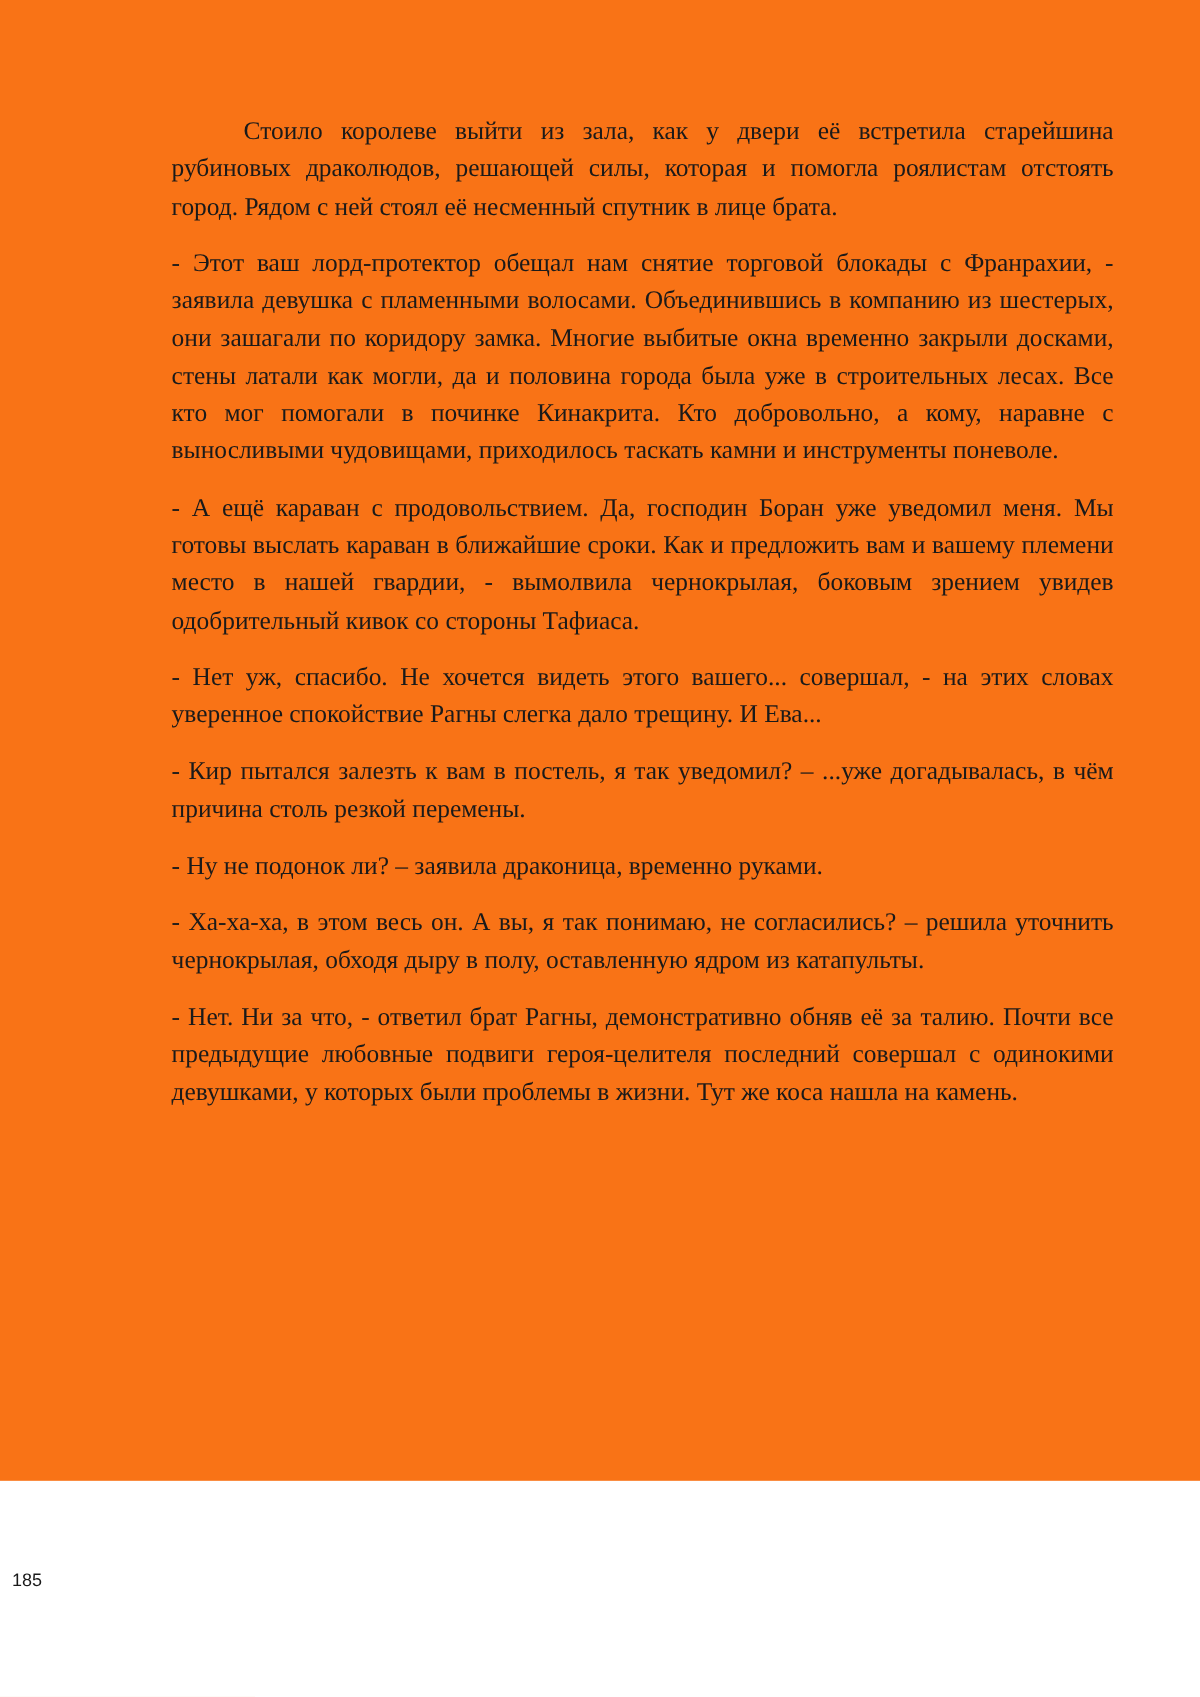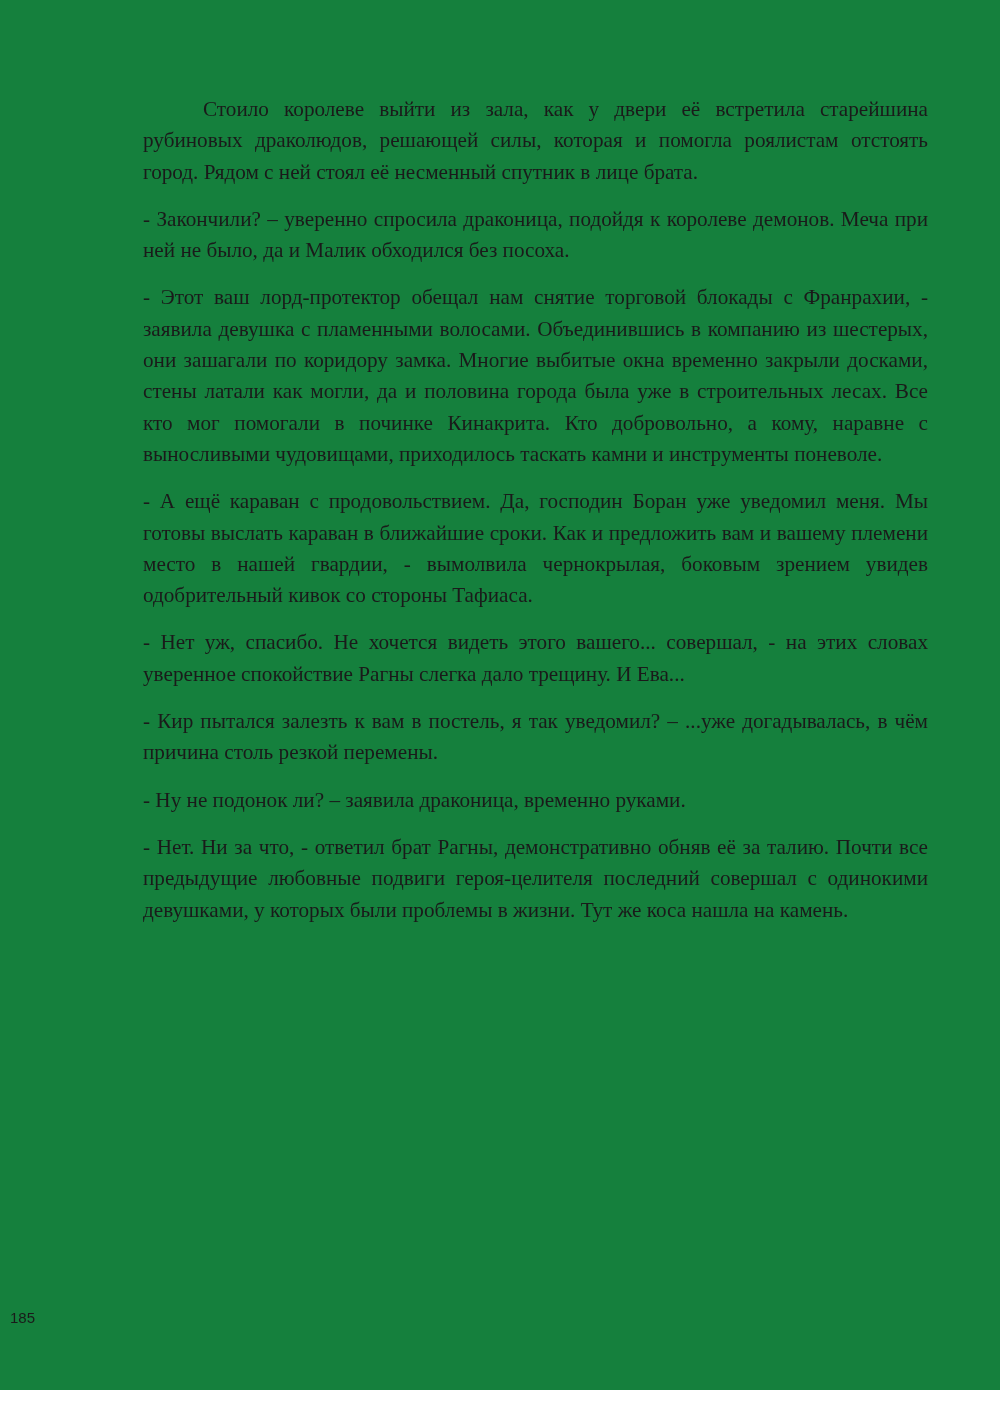--- a/index.html
+++ b/index.html
@@ -11,22 +11,22 @@
       width: 1000px;
       height: 1414px;
       position: relative;
       overflow: hidden;
     }
     .page {
       position: absolute;
       left: 0;
       top: 0;
       width: 1000px;
-      height: 1390px;
-      background: #15803d;
+      height: 1234px;
+      background: #f97316;
     }
     .text-block {
       position: absolute;
       left: 143px;
       top: 94px;
       width: 785px;
       font-family: "Liberation Serif", serif;
       font-size: 21.2px;
       line-height: 31.3px;
       color: #1a1a1a;
@@ -51,22 +51,22 @@
       color: #1a1a1a;
       margin-left: 10px;
     }
   </style>
 </head>
 <body>
 
 <div class="page">
   <div class="text-block">
     <p class="para indent">Стоило королеве выйти из зала, как у двери её встретила старейшина рубиновых драколюдов, решающей силы, которая и помогла роялистам отстоять город. Рядом с ней стоял её несменный спутник в лице брата.</p>
-    <p class="para">- Закончили? – уверенно спросила драконица, подойдя к королеве демонов. Меча при ней не было, да и Малик обходился без посоха.</p>
     <p class="para">- Этот ваш лорд-протектор обещал нам снятие торговой блокады с Франрахии, - заявила девушка с пламенными волосами. Объединившись в компанию из шестерых, они зашагали по коридору замка. Многие выбитые окна временно закрыли досками, стены латали как могли, да и половина города была уже в строительных лесах. Все кто мог помогали в починке Кинакрита. Кто добровольно, а кому, наравне с выносливыми чудовищами, приходилось таскать камни и инструменты поневоле.</p>
     <p class="para">- А ещё караван с продовольствием. Да, господин Боран уже уведомил меня. Мы готовы выслать караван в ближайшие сроки. Как и предложить вам и вашему племени место в нашей гвардии, - вымолвила чернокрылая, боковым зрением увидев одобрительный кивок со стороны Тафиаса.</p>
     <p class="para">- Нет уж, спасибо. Не хочется видеть этого вашего... совершал, - на этих словах уверенное спокойствие Рагны слегка дало трещину. И Ева...</p>
     <p class="para">- Кир пытался залезть к вам в постель, я так уведомил? – ...уже догадывалась, в чём причина столь резкой перемены.</p>
     <p class="para">- Ну не подонок ли? – заявила драконица, временно руками.</p>
+    <p class="para">- Ха-ха-ха, в этом весь он. А вы, я так понимаю, не согласились? – решила уточнить чернокрылая, обходя дыру в полу, оставленную ядром из катапульты.</p>
     <p class="para">- Нет. Ни за что, - ответил брат Рагны, демонстративно обняв её за талию. Почти все предыдущие любовные подвиги героя-целителя последний совершал с одинокими девушками, у которых были проблемы в жизни. Тут же коса нашла на камень.</p>
   </div>
   <div class="page-number">185</div>
 </div>
 
 </body></html>

